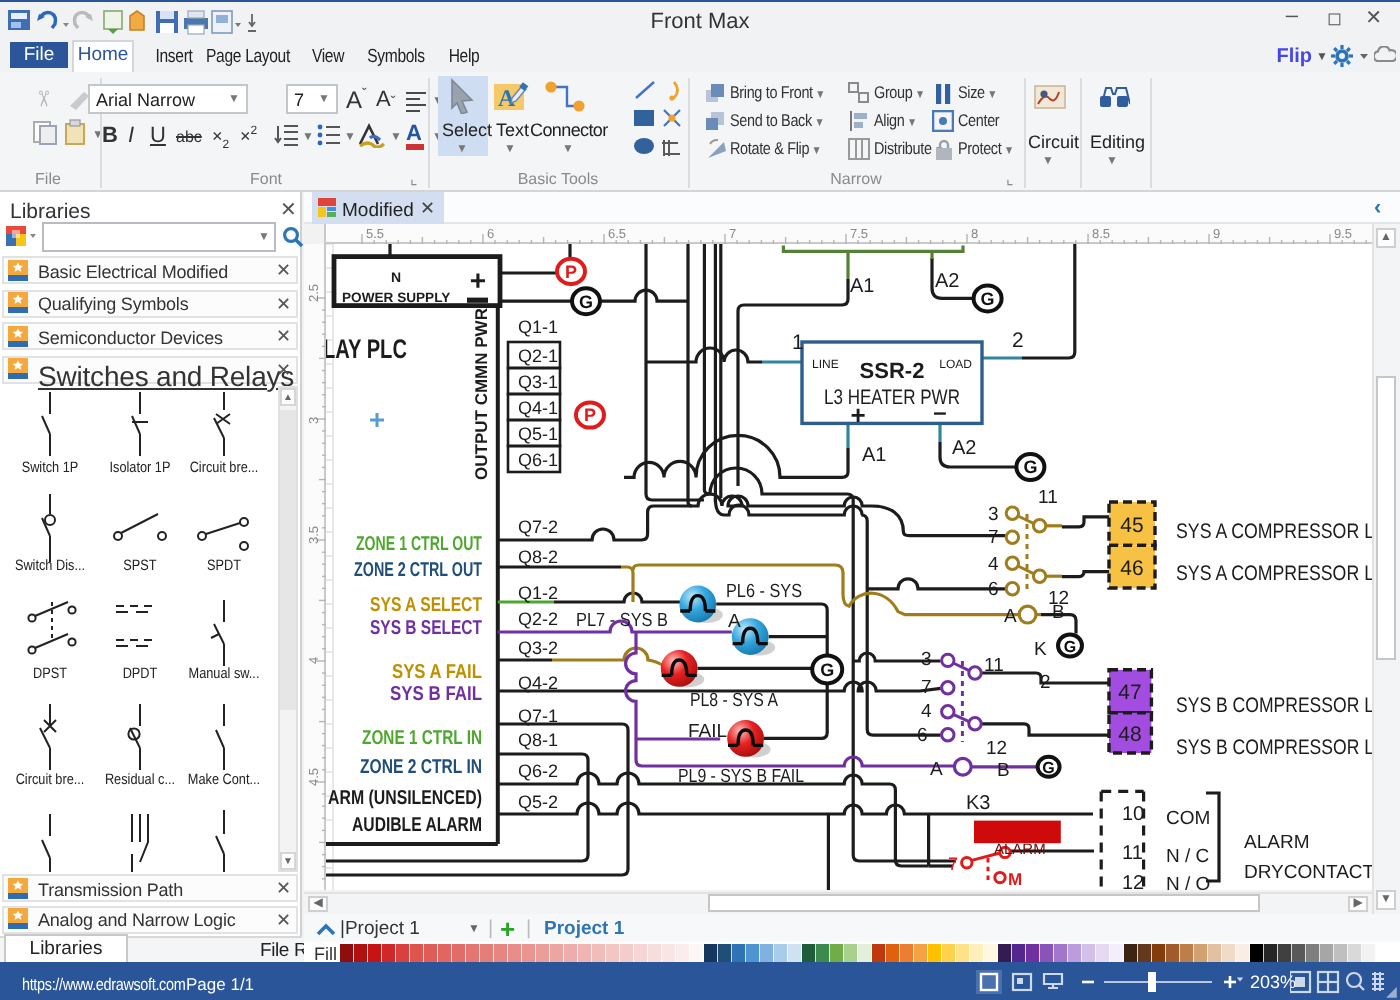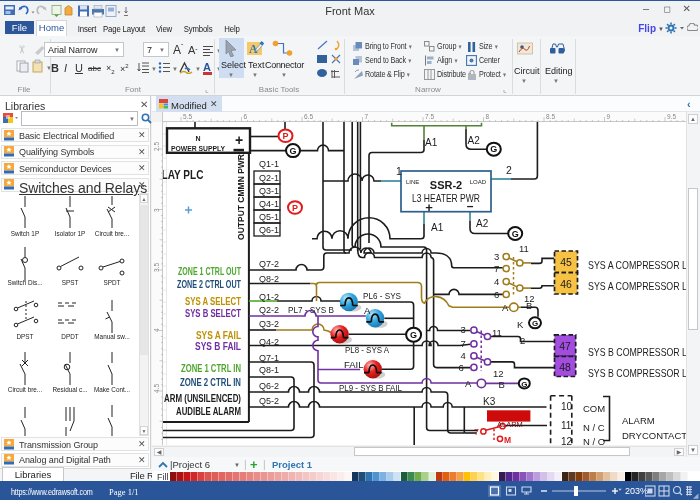--- a/index.html
+++ b/index.html
@@ -332,29 +332,29 @@
 <div class="symname" style="left:79px;top:332px;width:66px;">Manual sw...</div>
 <div class="symname" style="left:-8px;top:385px;width:66px;">Circuit bre...</div>
 <div class="symname" style="left:37px;top:385px;width:66px;">Residual c...</div>
 <div class="symname" style="left:79px;top:385px;width:66px;">Make Cont...</div>
 <div class="librow" style="top:437px;"></div>
 <svg class="abs" style="left:4px;top:438.5px" width="11" height="11">
     <rect x="0" y="0" width="10" height="7.5" fill="#f5a93c"></rect>
     <rect x="0" y="7.5" width="10" height="3" fill="#2e6db4"></rect>
     <path d="M5 1 l1 2 l2.2 0.2 l-1.6 1.5 l0.5 2.2 l-2.1 -1.2 l-2.1 1.2 l0.5 -2.2 l-1.6 -1.5 l2.2 -0.2 z" fill="#fff" transform="scale(0.8) translate(1.2,0.5)"></path>
   </svg>
-<div class="abs" style="left:19px;top:439.5px;font-size:9px;color:#333;letter-spacing:-0.1px;">Transmission Group</div>
+<div class="abs" style="left:19px;top:439.5px;font-size:9px;color:#333;letter-spacing:-0.1px;">Transmission Path</div>
 <div class="abs" style="left:138px;top:439px;font-size:9px;color:#555;">✕</div>
 <div class="librow" style="top:452.5px;"></div>
 <svg class="abs" style="left:4px;top:454.0px" width="11" height="11">
     <rect x="0" y="0" width="10" height="7.5" fill="#f5a93c"></rect>
     <rect x="0" y="7.5" width="10" height="3" fill="#2e6db4"></rect>
     <path d="M5 1 l1 2 l2.2 0.2 l-1.6 1.5 l0.5 2.2 l-2.1 -1.2 l-2.1 1.2 l0.5 -2.2 l-1.6 -1.5 l2.2 -0.2 z" fill="#fff" transform="scale(0.8) translate(1.2,0.5)"></path>
   </svg>
-<div class="abs" style="left:19px;top:455.0px;font-size:9px;color:#333;letter-spacing:-0.1px;">Analog and Digital Path</div>
+<div class="abs" style="left:19px;top:455.0px;font-size:9px;color:#333;letter-spacing:-0.1px;">Analog and Narrow Logic</div>
 <div class="abs" style="left:138px;top:454.5px;font-size:9px;color:#555;">✕</div>
 <div class="abs" style="left:0px;top:468px;width:151px;height:13px;background:#f4f5f7;border-top:1px solid #d8d8d8;"></div>
 <div class="abs" style="left:2px;top:467px;width:62px;height:14px;background:#fff;border:1px solid #c8c8c8;border-bottom:none;font-size:9.5px;color:#222;text-align:center;line-height:13px;">Libraries</div>
 <div class="abs" style="left:92px;top:470px;width:60px;font-size:9.5px;color:#222;letter-spacing:-0.2px;margin-left:38px;">File Recovery</div>
 <div class="abs" style="left:152px;top:96px;width:548px;height:16px;background:#fbfcfd;border-bottom:1px solid #e2e5ea;"></div>
 <div class="abs" style="left:156px;top:96px;width:66px;height:16px;background:#d3dff0;"></div>
 <svg class="abs" style="left:159px;top:99px" width="10" height="10">
     <rect x="0" y="0" width="9" height="4" fill="#e04438"></rect>
     <rect x="0" y="4.5" width="4" height="5" fill="#f5c518"></rect>
     <rect x="4.5" y="4.5" width="4.5" height="2" fill="#4a90d9"></rect>
@@ -523,21 +523,21 @@
 <div class="abs" style="left:688px;top:188px;width:10px;height:142px;background:#fff;border:1px solid #c6c6c6;"></div>
 <div class="abs" style="left:688px;top:445px;width:10px;height:10px;background:#fdfdfd;border:1px solid #cfcfcf;font-size:6px;color:#666;text-align:center;line-height:9px;">▼</div>
 <div class="abs" style="left:152px;top:446px;width:534px;height:11px;background:#f3f4f6;border-top:1px solid #e2e2e2;"></div>
 <div class="abs" style="left:154px;top:448px;width:10px;height:8px;background:#fdfdfd;border:1px solid #cfcfcf;font-size:6px;color:#666;text-align:center;line-height:7px;">◀</div>
 <div class="abs" style="left:354px;top:447px;width:276px;height:9px;background:#fff;border:1px solid #c6c6c6;"></div>
 <div class="abs" style="left:674px;top:448px;width:10px;height:8px;background:#fdfdfd;border:1px solid #cfcfcf;font-size:6px;color:#666;text-align:center;line-height:7px;">▶</div>
 <div class="abs" style="left:152px;top:457px;width:548px;height:14px;background:#f7f8fa;"></div>
 <svg class="abs" style="left:158px;top:461px" width="10" height="8">
     <path d="M1 6 L5 2 L9 6" stroke="#2e75b6" stroke-width="1.8" fill="none"></path>
   </svg>
-<div class="abs" style="left:170px;top:459px;font-size:9.5px;color:#333;">|Project 6</div>
+<div class="abs" style="left:170px;top:459px;font-size:9.5px;color:#333;">|Project 1</div>
 <div class="abs" style="left:234px;top:462px;font-size:6px;color:#666;">▼</div>
 <div class="abs" style="left:244px;top:459px;font-size:10px;color:#bbb;">|</div>
 <div class="abs" style="left:250px;top:457px;font-size:13px;color:#28a428;font-weight:bold;">+</div>
 <div class="abs" style="left:263px;top:459px;font-size:10px;color:#bbb;">|</div>
 <div class="abs" style="left:272px;top:459px;font-size:9.5px;color:#2e75b6;font-weight:bold;">Project 1</div>
 <div class="abs" style="left:152px;top:471px;width:548px;height:10px;background:#fff;"></div>
 <div class="abs" style="left:157px;top:472px;font-size:9px;color:#333;">Fill</div>
 <svg class="abs" style="left:152px;top:471.5px" width="548" height="9" viewBox="0 0 548 9">
     <rect x="18.0" y="0" width="6.6" height="9" fill="#8e0e0e"></rect>
     <rect x="25.0" y="0" width="6.6" height="9" fill="#b01010"></rect>
@@ -609,21 +609,21 @@
     <rect x="487.0" y="0" width="6.6" height="9" fill="#404040"></rect>
     <rect x="494.0" y="0" width="6.6" height="9" fill="#595959"></rect>
     <rect x="501.0" y="0" width="6.6" height="9" fill="#7f7f7f"></rect>
     <rect x="508.0" y="0" width="6.6" height="9" fill="#a6a6a6"></rect>
     <rect x="515.0" y="0" width="6.6" height="9" fill="#bfbfbf"></rect>
     <rect x="522.0" y="0" width="6.6" height="9" fill="#d9d9d9"></rect>
     <rect x="529.0" y="0" width="6.6" height="9" fill="#f2f2f2"></rect>
   </svg>
 <div class="abs" style="left:0;top:481px;width:700px;height:19px;background:#2a5699;"></div>
 <div class="abs" style="left:11px;top:487px;font-size:8.5px;color:#fff;letter-spacing:-0.2px;transform:scaleX(0.85);transform-origin:0 50%;">https://www.edrawsoft.com</div>
-<div class="abs" style="left:109px;top:487px;font-size:8.5px;color:#fff;font-family:Liberation Serif, serif;">Page 1/1</div>
+<div class="abs" style="left:93px;top:487px;font-size:8.5px;color:#fff;">Page 1/1</div>
 <svg class="abs" style="left:488px;top:484px" width="200" height="14" viewBox="0 0 200 14">
 <rect x="0" y="1" width="13" height="12" fill="#4a71ad"></rect>
     <rect x="2.5" y="3" width="8" height="8" fill="none" stroke="#fff" stroke-width="1.2"></rect>
 <rect x="18.5" y="3" width="9" height="8" fill="none" stroke="#cdd8ea" stroke-width="1.1"></rect>
     <rect x="20.5" y="5" width="3" height="3" fill="#cdd8ea"></rect>
 <path d="M34 3 h9 v5 h-9 z M36 10 h5 m-2.5 -2 v2" stroke="#cdd8ea" fill="none" stroke-width="1.1"></path>
 <line x1="53" y1="7" x2="59" y2="7" stroke="#fff" stroke-width="1.3"></line>
 <line x1="64" y1="7" x2="118" y2="7" stroke="#b9c7dd" stroke-width="1"></line>
 <rect x="86" y="2" width="4" height="10" fill="#fff"></rect>
 <line x1="124" y1="7" x2="130" y2="7" stroke="#fff" stroke-width="1.3"></line>

